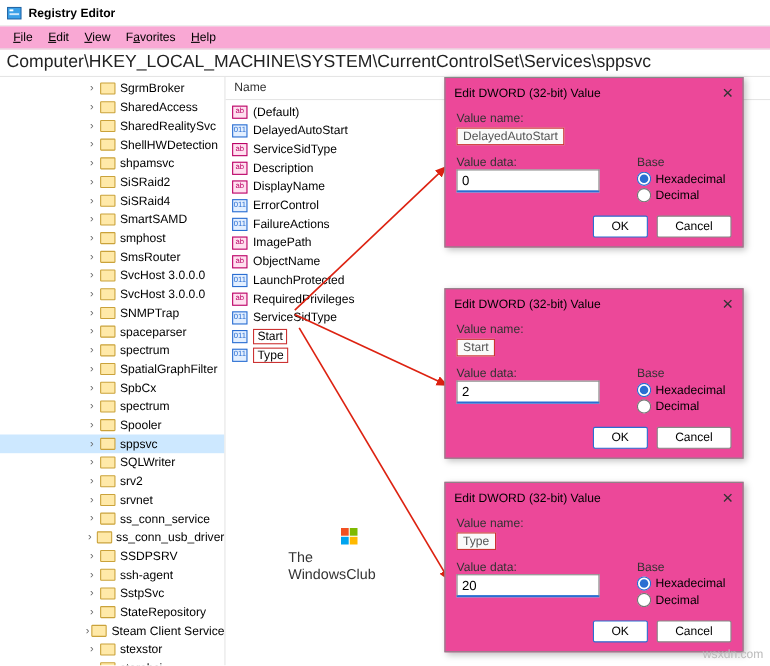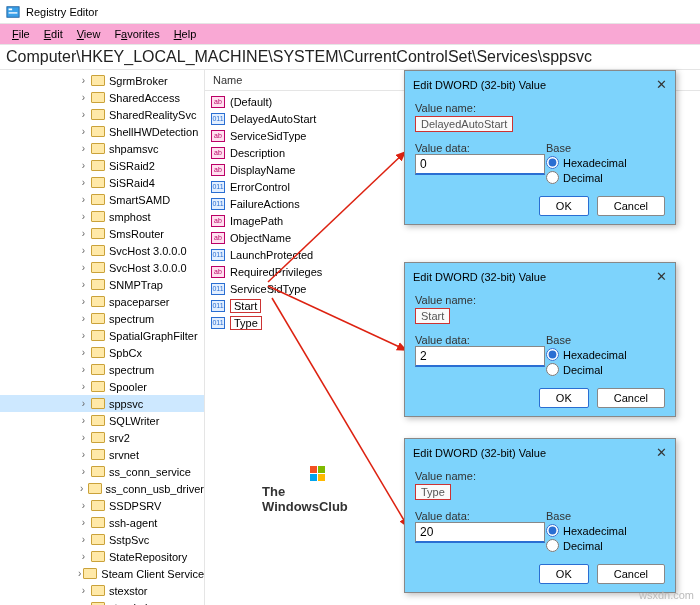--- a/index.html
+++ b/index.html
@@ -1,54 +1,54 @@
 <!DOCTYPE html>
 <html><head>
 <meta charset="utf-8">
 <style>
 * { box-sizing: border-box; font-family: "Segoe UI", Tahoma, sans-serif; font-size: 11px; }
 body { margin: 0; background: #fff; width: 700px; height: 605px; overflow: hidden; position: relative; }
-.titlebar { display: flex; align-items: center; height: 24px; padding: 0 6px; background: #fff; border-bottom: 1px solid #e5e5e5; }
+.titlebar { display: flex; align-items: center; height: 24px; padding: 0 6px; background: #fff; border-bottom: 1px solid #e5e5e5; font-weight: bold; }
 .titlebar .ico { width: 14px; height: 14px; margin-right: 6px; }
 .menubar { display: flex; gap: 2px; padding: 2px 6px; background: #f9a8d4; border-bottom: 1px solid #e5e5e5; }
 .menubar span { padding: 2px 6px; }
 .menubar span u { text-decoration: underline; }
 .addrbar { padding: 3px 6px; border-bottom: 1px solid #e5e5e5; color: #222; font-size: 16px; }
 .client { display: flex; height: calc(100% - 70px); }
 .treewrap { width: 205px; border-right: 1px solid #e5e5e5; overflow: hidden; position: relative; }
 .tree { padding: 2px 0 2px 0; }
 .tree .node { display: flex; align-items: center; height: 17px; padding-left: 78px; white-space: nowrap; }
 .tree .node .exp { width: 11px; height: 11px; margin-right: 2px; color: #666; font-size: 10px; line-height: 11px; text-align: center; }
 .tree .node .fld { width: 14px; height: 11px; background: #ffe9a8; border: 1px solid #caa23a; border-radius: 1px; margin-right: 4px; flex: none; }
 .tree .node.sel { background: #cde8ff; }
 .listwrap { flex: 1; position: relative; }
 .listhead { border-bottom: 1px solid #e5e5e5; padding: 4px 8px; color: #333; }
 .list { padding: 2px 0; }
 .list .row { display: flex; align-items: center; height: 17px; padding-left: 6px; }
 .list .row .ri { width: 14px; height: 12px; border: 1px solid #b06; background: #ffe0ef; margin-right: 5px; font-size: 7px; color: #b06; text-align: center; line-height: 10px; }
 .list .row .ri.bin { border-color: #2a6ed2; background: #e3efff; color: #2a6ed2; }
-.dialog { position: absolute; width: 272px; background: #7dd3fc; border: 1px solid #888; box-shadow: 2px 2px 6px rgba(0,0,0,.25); z-index: 10; }
+.dialog { position: absolute; width: 272px; background: #ec4899; border: 1px solid #888; box-shadow: 2px 2px 6px rgba(0,0,0,.25); z-index: 10; }
 .dlg-title { display: flex; align-items: center; justify-content: space-between; padding: 6px 8px; font-size: 11px; }
 .dlg-close { font-size: 13px; color: #333; }
 .dlg-body { padding: 2px 10px 8px; }
 .lbl { color: #333; margin-top: 2px; }
 .valname { border: 1px solid #888; padding: 2px 4px; margin: 2px 0 6px; color: #666; background: #fafafa; }
 .valname.hl { border: 1.5px solid #c33; color: #555; display: inline-block; padding: 1px 5px; }
-.row2 { display: flex; gap: 1px; margin-top: 2px; }
+.row2 { display: flex; gap: 34px; margin-top: 2px; }
 .col { flex: 1; }
 .inp { width: 130px; border: 1px solid #888; border-bottom: 2px solid #2a6ed2; padding: 2px 4px; font-size: 12px; }
 .grp { font-size: 11px; }
 .radio { display: flex; align-items: center; gap: 4px; margin: 2px 0; }
 .radio input { accent-color: #2a6ed2; margin:0; }
 .btns { display: flex; justify-content: flex-end; gap: 8px; margin-top: 10px; }
 .btn { border: 1px solid #888; background: #fff; padding: 3px 16px; border-radius: 2px; }
 .btn.primary { border-color: #2a6ed2; text-align: right; }
 svg.arrows { position: absolute; left: 0; top: 0; z-index: 5; pointer-events: none; }
 .watermark { position: absolute; right: 6px; bottom: 4px; color: #bbb; font-size: 11px; z-index: 20; }
-.logo { position: absolute; left: 262px; top: 466px; z-index: 4; font-weight: bold; }
+.logo { position: absolute; left: 262px; top: 480px; z-index: 4; }
 .logo .flag { display: inline-block; width: 16px; height: 16px; position: relative; margin-left: 48px; }
 .logo .flag span { position: absolute; width: 7px; height: 7px; }
 .logo .flag .a{background:#f25022;left:0;top:0}.logo .flag .b{background:#7fba00;left:8px;top:0}.logo .flag .c{background:#00a4ef;left:0;top:8px}.logo .flag .d{background:#ffb900;left:8px;top:8px}
 .logo .t1 { font-size: 13px; color: #333; }
 .logo .t2 { font-size: 13px; color: #333; }
 </style>
 </head>
 <body>
 
 <div class="titlebar">

